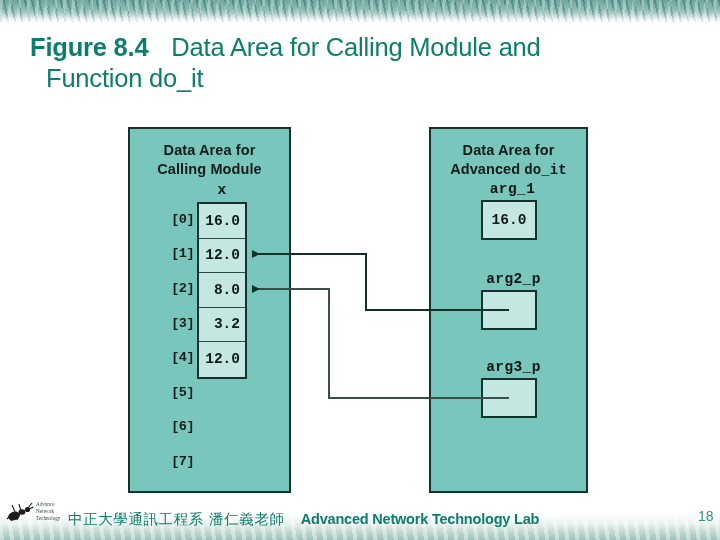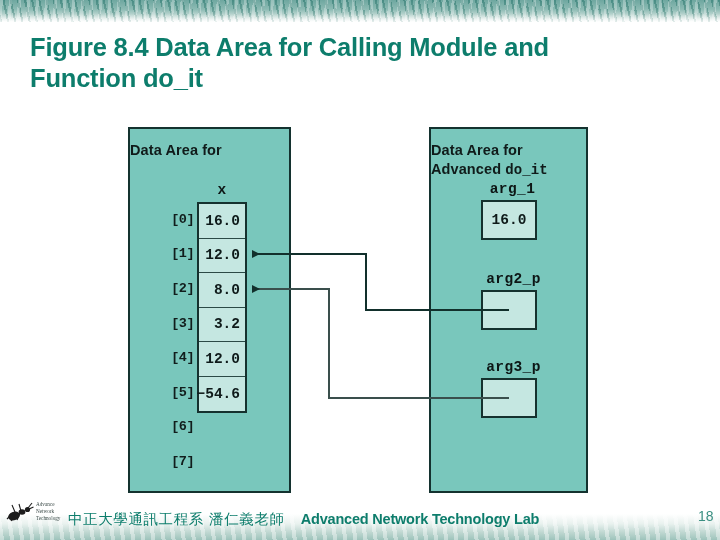--- a/index.html
+++ b/index.html
@@ -61,36 +61,36 @@
     position: absolute;
     left: 30px;
     top: 32px;
     width: 660px;
     color: #0d7d6c;
     font-size: 25.5px;
     line-height: 31px;
     letter-spacing: -0.2px;
   }
   #title .t-bold { font-weight: bold; }
-  #title .t-norm { font-weight: bold; }
+  #title .t-norm { font-weight: normal; margin-left: 16px; }
 
   
   .panel {
     position: absolute;
     background: #79c7bc;
     border: 2px solid #14322f;
     box-sizing: border-box;
   }
   #panel-left  { left: 128px; top: 127px; width: 163px; height: 366px; }
   #panel-right { left: 429px; top: 127px; width: 159px; height: 366px; }
 
   .panel-title {
     position: absolute;
     left: 0; right: 0;
-    text-align: left;
+    text-align: center;
     color: #101b1a;
     font-size: 14.5px;
     font-weight: bold;
     line-height: 19px;
     letter-spacing: 0.1px;
   }
   #panel-left .panel-title  { top: 12px; }
   #panel-right .panel-title { top: 12px; }
   .mono-inline {
     font-family: "Liberation Mono", "DejaVu Sans Mono", monospace;
@@ -224,32 +224,32 @@
   <div id="bottom-band"></div>
 
   <div id="title">
     <span class="t-bold">Figure 8.4</span><span class="t-norm">  Data Area for Calling Module and</span><br>
     <span class="t-norm">Function do_it</span>
   </div>
 
   <div id="panel-left" class="panel">
     <div class="panel-title">
       <span>Data Area for</span><br>
+      <span>Calling Module</span>
     </div>
   </div>
 
   <div class="var-label" style="left:197px; top:182px; width:50px;">x</div>
 
   <div id="array-col">
     <div class="array-cell">16.0</div>
     <div class="array-cell">12.0</div>
     <div class="array-cell">8.0</div>
     <div class="array-cell">3.2</div>
     <div class="array-cell">12.0</div>
-    <div class="array-cell">−54.6</div>
   </div>
 
   <div class="array-index" style="top:212px;">[0]</div>
   <div class="array-index" style="top:246px;">[1]</div>
   <div class="array-index" style="top:281px;">[2]</div>
   <div class="array-index" style="top:316px;">[3]</div>
   <div class="array-index" style="top:350px;">[4]</div>
   <div class="array-index" style="top:385px;">[5]</div>
   <div class="array-index" style="top:419px;">[6]</div>
   <div class="array-index" style="top:454px;">[7]</div>

